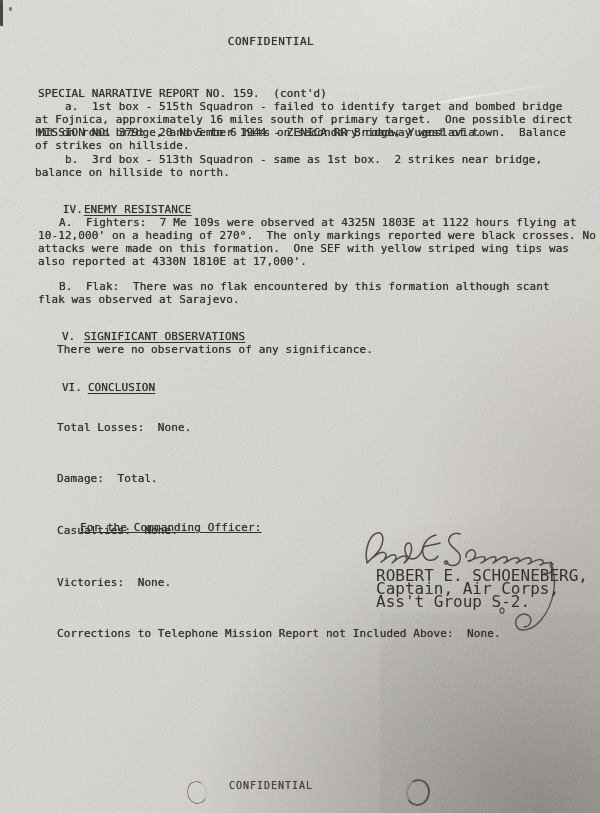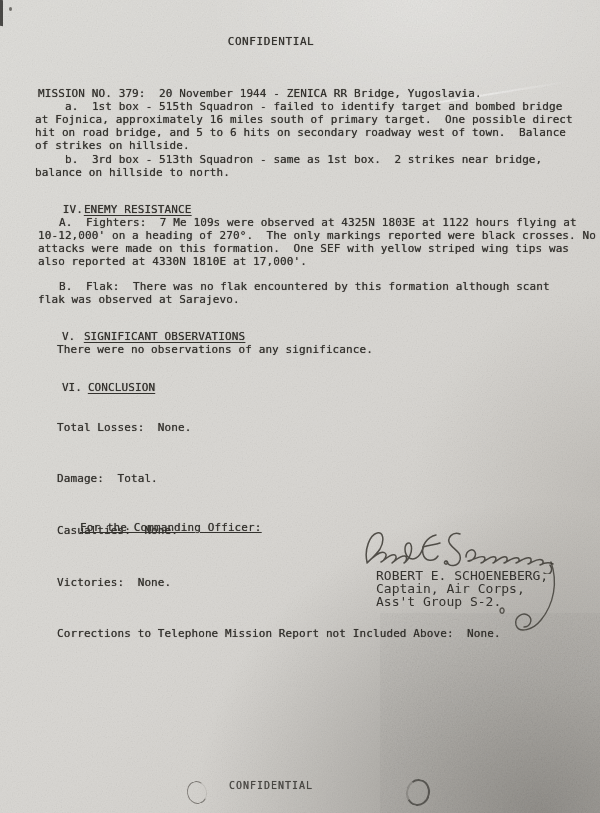--- a/index.html
+++ b/index.html
@@ -35,36 +35,37 @@
   .corner-dot{position:absolute;left:9px;top:7px;width:3px;height:4px;
     background:rgba(40,38,34,0.6);border-radius:50%;}
   .crease{position:absolute;left:372px;top:96px;width:200px;height:2px;
     background:linear-gradient(90deg,rgba(255,255,255,0) 0%,rgba(255,255,255,0.6) 45%,rgba(255,255,255,0) 100%);
     transform:rotate(-9deg);}
   .noise{position:absolute;left:0;top:0;width:600px;height:813px;
     mix-blend-mode:multiply;opacity:0.55;pointer-events:none;}
   .noise2{position:absolute;right:0;bottom:0;width:220px;height:200px;
     mix-blend-mode:multiply;opacity:0.38;pointer-events:none;}
   .sig-svg{position:absolute;left:360px;top:522px;}
-  .sig-block{position:absolute;left:376px;top:569px;font-size:13px;line-height:13px;}
+  .sig-block{position:absolute;left:376px;top:569px;font-size:16px;line-height:13px;}
   .curl-svg{position:absolute;left:496px;top:558px;}
   svg path{fill:none;stroke:#3c3933;stroke-linecap:round;stroke-linejoin:round;}
 </style>
 </head>
 <body>
 
 <div class="page">
 
   <div class="corner-mark"></div>
   <div class="corner-dot"></div>
   <div class="crease"></div>
 
   <div class="t center" style="top:36px;letter-spacing:0.6px;">CONFIDENTIAL</div>
 
   <div class="t" style="left:38px;top:62px;">
+    <div>SPECIAL NARRATIVE REPORT NO. 159.  (cont'd)</div>
     <div>MISSION NO. 379:  20 November 1944 - ZENICA RR Bridge, Yugoslavia.</div>
   </div>
 
   <div class="t" style="left:35px;top:101px;width:543px;text-indent:30px;">a.  1st box - 515th Squadron - failed to identify target and bombed bridge at Fojnica, approximately 16 miles south of primary target.  One possible direct hit on road bridge, and 5 to 6 hits on secondary roadway west of town.  Balance of strikes on hillside.</div>
 
   <div class="t" style="left:35px;top:154px;width:543px;text-indent:30px;">b.  3rd box - 513th Squadron - same as 1st box.  2 strikes near bridge, balance on hillside to north.</div>
 
   <div class="t" style="left:35px;top:191px;text-align:center;">
     <span class="sec-num">IV.</span><span class="u">ENEMY RESISTANCE</span>
   </div>

